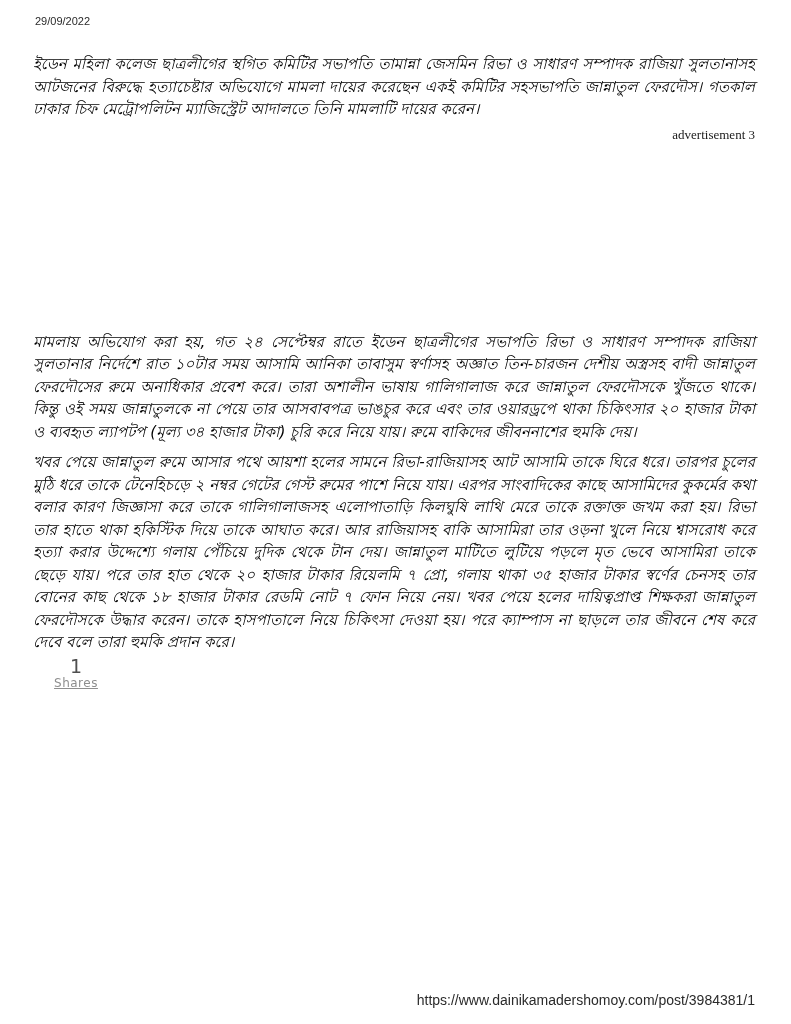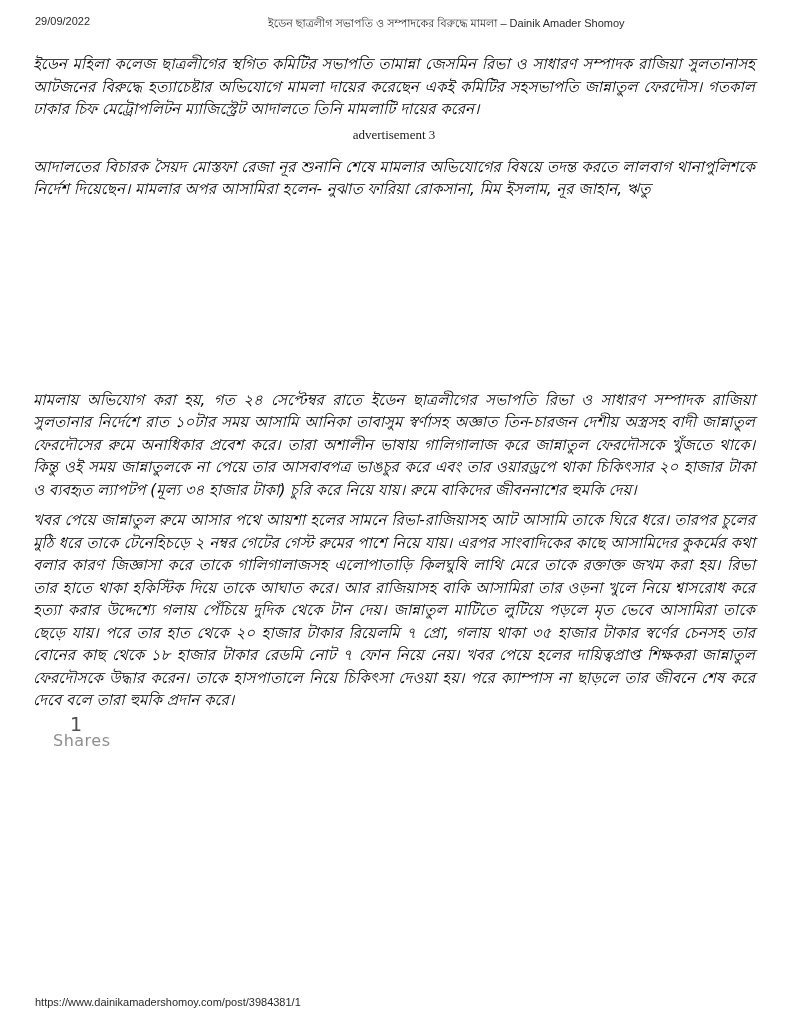--- a/index.html
+++ b/index.html
@@ -43,73 +43,72 @@
   .p2 { margin-top: 13px; }
   .p3 { margin-top: 14px; }
   .p4 { margin-top: 16px; }
   .p5 { margin-top: 8px; }
 
   .ad-label {
     font-family: "Liberation Serif", "DejaVu Serif", serif;
     font-size: 13px;
     line-height: 16px;
     color: #1a1a1a;
-    text-align: center;
+    text-align: right;
   }
   .ad-label-1 { margin-top: 6px; }
   .ad-label-2 { margin-top: 16px; }
   .ad-gap { height: 172px; }
 
   
   .share-widget {
     margin: 2px 0 0 20px;
     width: 46px;
     text-align: center;
   }
   .share-count {
     font-size: 19px;
     line-height: 20px;
     color: #4f4f4f;
   }
   .share-label {
-    font-size: 16px;
+    font-size: 12px;
     line-height: 14px;
     color: #8e8e8e;
     letter-spacing: 0.5px;
+    text-decoration: underline;
   }
 
   
   .print-footer {
     position: absolute;
     bottom: 16px; left: 35px; right: 36px;
     display: flex;
-    justify-content: flex-start;
-    font-size: 11px;
+    justify-content: flex-end;
+    font-size: 14px;
     color: #2a2a2a;
   }
   .footer-url { white-space: nowrap; }
   .footer-page { white-space: nowrap; }
 </style>
 </head>
 <body>
 
 <div class="page">
 
   <div class="print-header">
     <span class="header-date">29/09/2022</span>
-    <span class="header-title">ইডেন ছাত্রলীগ সভাপতি ও সম্পাদকের বিরুদ্ধে মামলা – Dainik Amader Shomoy</span>
   </div>
 
   <div class="content">
 
     <p class="para p1">ইডেন মহিলা কলেজ ছাত্রলীগের স্থগিত কমিটির সভাপতি তামান্না জেসমিন রিভা ও সাধারণ সম্পাদক রাজিয়া সুলতানাসহ আটজনের বিরুদ্ধে হত্যাচেষ্টার অভিযোগে মামলা দায়ের করেছেন একই কমিটির সহসভাপতি জান্নাতুল ফেরদৌস। গতকাল ঢাকার চিফ মেট্রোপলিটন ম্যাজিস্ট্রেট আদালতে তিনি মামলাটি দায়ের করেন।</p>
 
     <div class="ad-label ad-label-1">advertisement 3</div>
 
-    <p class="para p2">আদালতের বিচারক সৈয়দ মোস্তফা রেজা নূর শুনানি শেষে মামলার অভিযোগের বিষয়ে তদন্ত করতে লালবাগ থানাপুলিশকে নির্দেশ দিয়েছেন। মামলার অপর আসামিরা হলেন- নুঝাত ফারিয়া রোকসানা, মিম ইসলাম, নূর জাহান, ঋতু</p>
 
     <div class="ad-gap"></div>
 
 
 
     <p class="para p4">মামলায় অভিযোগ করা হয়, গত ২৪ সেপ্টেম্বর রাতে ইডেন ছাত্রলীগের সভাপতি রিভা ও সাধারণ সম্পাদক রাজিয়া সুলতানার নির্দেশে রাত ১০টার সময় আসামি আনিকা তাবাসুম স্বর্ণাসহ অজ্ঞাত তিন-চারজন দেশীয় অস্ত্রসহ বাদী জান্নাতুল ফেরদৌসের রুমে অনাধিকার প্রবেশ করে। তারা অশালীন ভাষায় গালিগালাজ করে জান্নাতুল ফেরদৌসকে খুঁজতে থাকে। কিন্তু ওই সময় জান্নাতুলকে না পেয়ে তার আসবাবপত্র ভাঙচুর করে এবং তার ওয়ারড্রপে থাকা চিকিৎসার ২০ হাজার টাকা ও ব্যবহৃত ল্যাপটপ (মূল্য ৩৪ হাজার টাকা) চুরি করে নিয়ে যায়। রুমে বাকিদের জীবননাশের হুমকি দেয়।</p>
 
     <p class="para p5">খবর পেয়ে জান্নাতুল রুমে আসার পথে আয়শা হলের সামনে রিভা-রাজিয়াসহ আট আসামি তাকে ঘিরে ধরে। তারপর চুলের মুঠি ধরে তাকে টেনেহিচড়ে ২ নম্বর গেটের গেস্ট রুমের পাশে নিয়ে যায়। এরপর সাংবাদিকের কাছে আসামিদের কুকর্মের কথা বলার কারণ জিজ্ঞাসা করে তাকে গালিগালাজসহ এলোপাতাড়ি কিলঘুষি লাথি মেরে তাকে রক্তাক্ত জখম করা হয়। রিভা তার হাতে থাকা হকিস্টিক দিয়ে তাকে আঘাত করে। আর রাজিয়াসহ বাকি আসামিরা তার ওড়না খুলে নিয়ে শ্বাসরোধ করে হত্যা করার উদ্দেশ্যে গলায় পেঁচিয়ে দুদিক থেকে টান দেয়। জান্নাতুল মাটিতে লুটিয়ে পড়লে মৃত ভেবে আসামিরা তাকে ছেড়ে যায়। পরে তার হাত থেকে ২০ হাজার টাকার রিয়েলমি ৭ প্রো, গলায় থাকা ৩৫ হাজার টাকার স্বর্ণের চেনসহ তার বোনের কাছ থেকে ১৮ হাজার টাকার রেডমি নোট ৭ ফোন নিয়ে নেয়। খবর পেয়ে হলের দায়িত্বপ্রাপ্ত শিক্ষকরা জান্নাতুল ফেরদৌসকে উদ্ধার করেন। তাকে হাসপাতালে নিয়ে চিকিৎসা দেওয়া হয়। পরে ক্যাম্পাস না ছাড়লে তার জীবনে শেষ করে দেবে বলে তারা হুমকি প্রদান করে।</p>
 
     <div class="share-widget">

